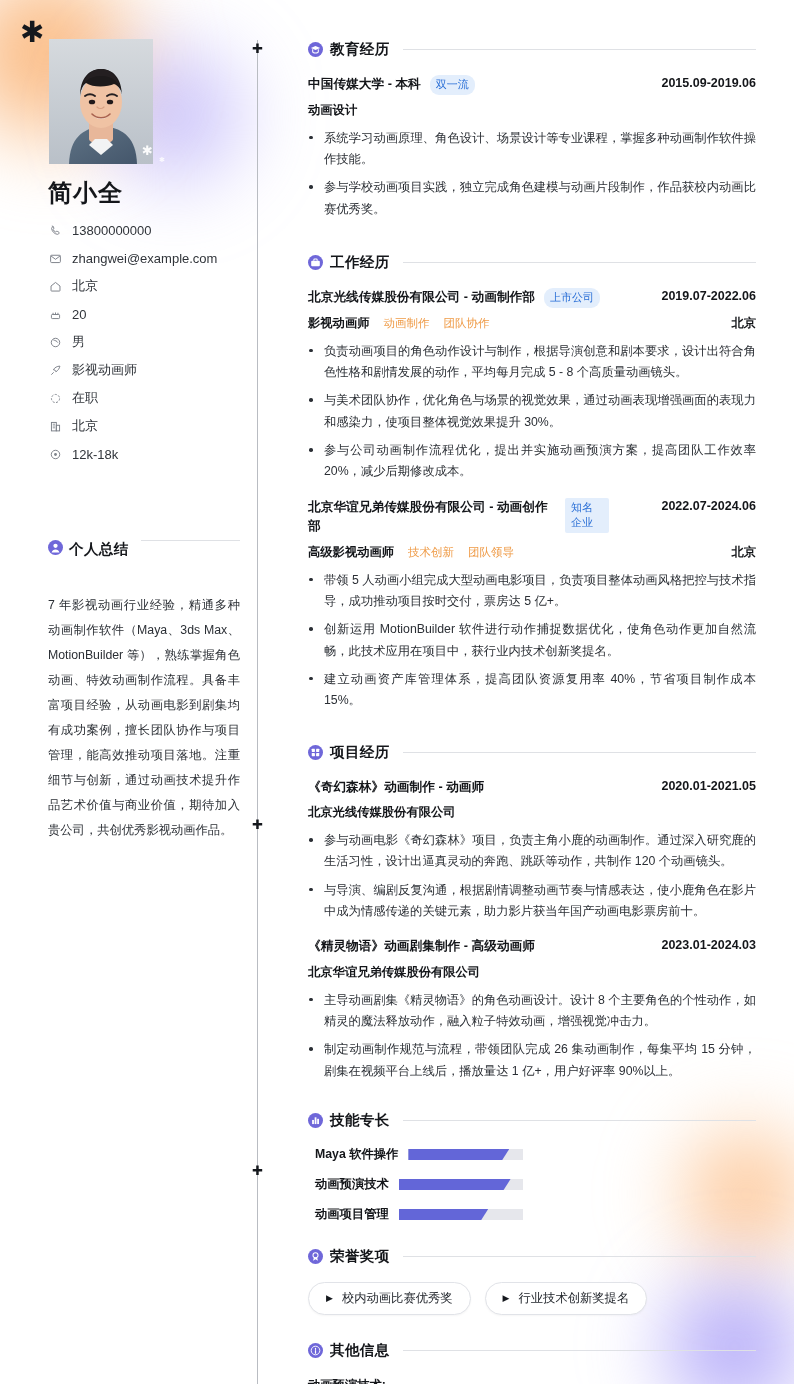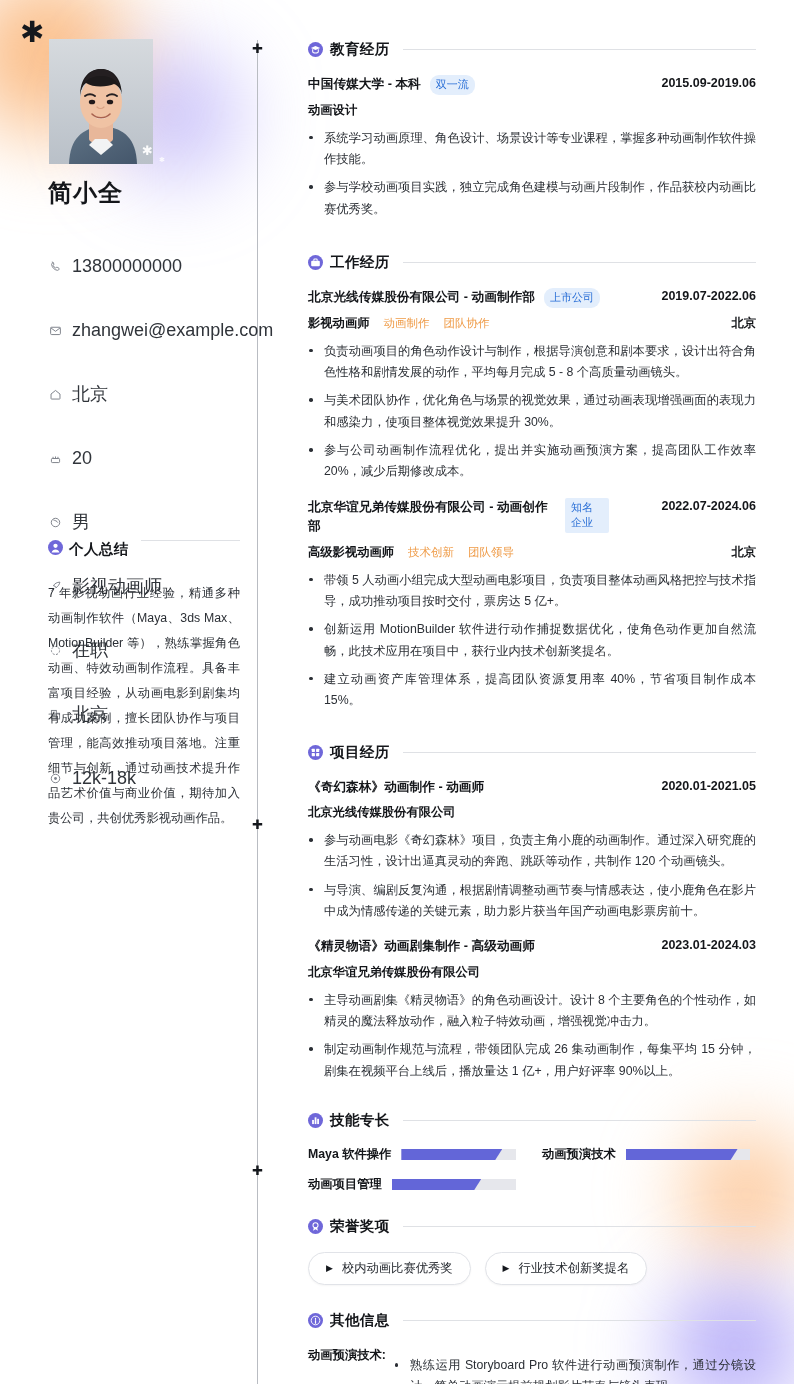--- a/index.html
+++ b/index.html
@@ -58,33 +58,33 @@
     overflow: hidden; background: #c6ccd4;
   }
   .photo svg { display: block; width: 104px; height: 125px; }
   .name {
     position: absolute; left: 48px; top: 177px;
     font-size: 24px; font-weight: 700; letter-spacing: 1px; color: #14161a;
   }
   .contact { position: absolute; left: 49px; top: 216px; width: 190px; }
   .contact-row {
     display: flex; align-items: center; gap: 10px; height: 28px;
-    font-size: 18px; color: #30343a; margin-top: 36px;
+    font-size: 13px; color: #30343a;
   }
   .ci { width: 13px; height: 13px; flex: 0 0 13px; color: #7d828a; display: block; }
   .ci svg { display: block; width: 13px; height: 13px; }
 
   .sec-left { position: absolute; left: 48px; top: 540px; width: 192px; }
   .sec-head { display: flex; align-items: flex-start; gap: 6px; }
   .sec-ico { width: 15px; height: 15px; flex: 0 0 15px; }
   .sec-ico svg { display: block; width: 15px; height: 15px; }
   .sec-title { font-size: 14.5px; font-weight: 700; color: #14161a; letter-spacing: .4px; white-space: nowrap; }
   .sec-rule { flex: 1; height: 1px; background: #dfe1e5; margin-left: 6px; }
   .summary {
-    margin-top: 22px; font-size: 12.3px; line-height: 2.03; color: #2b2f35; text-align: justify;
+    margin-top: 34px; font-size: 12.3px; line-height: 2.03; color: #2b2f35; text-align: justify;
   }
 
   
   .right { position: absolute; left: 308px; top: 0; width: 448px; z-index: 5; }
   .block { margin-bottom: 2px; }
   .sec-head-r { display: flex; align-items: center; gap: 7px; margin-bottom: 16px; }
 
   .entry { margin-bottom: 15px; }
   .entry-top { display: flex; align-items: flex-start; justify-content: space-between; gap: 8px; }
   .entry-title {
@@ -114,21 +114,21 @@
   ul.bullets li {
     position: relative; padding-left: 16px; margin-bottom: 7px;
     font-size: 12.3px; line-height: 1.73; color: #2b2f35; text-align: justify;
   }
   ul.bullets li::before {
     content: ""; position: absolute; left: 1px; top: 8px;
     width: 3.5px; height: 3.5px; background: #2b2f35; border-radius: 50%;
   }
 
   
-  .skill-grid { display: flex; flex-wrap: wrap; column-gap: 26px; row-gap: 13px; }
+  .skill-grid { display: flex; flex-wrap: wrap; column-gap: 26px; row-gap: 13px; margin-left: 7px; }
   .skill { display: flex; align-items: center; gap: 10px; width: 208px; }
   .skill-label { font-size: 12.3px; font-weight: 700; color: #14161a; white-space: nowrap; }
   .skill-bar {
     flex: 1; height: 11px; background: #e6e7ec; position: relative; overflow: hidden;
   }
   .skill-fill {
     position: absolute; left: 0; top: 0; height: 100%;
     background: #6366d8;
     clip-path: polygon(0 0, 100% 0, calc(100% - 7px) 100%, 0 100%);
   }

